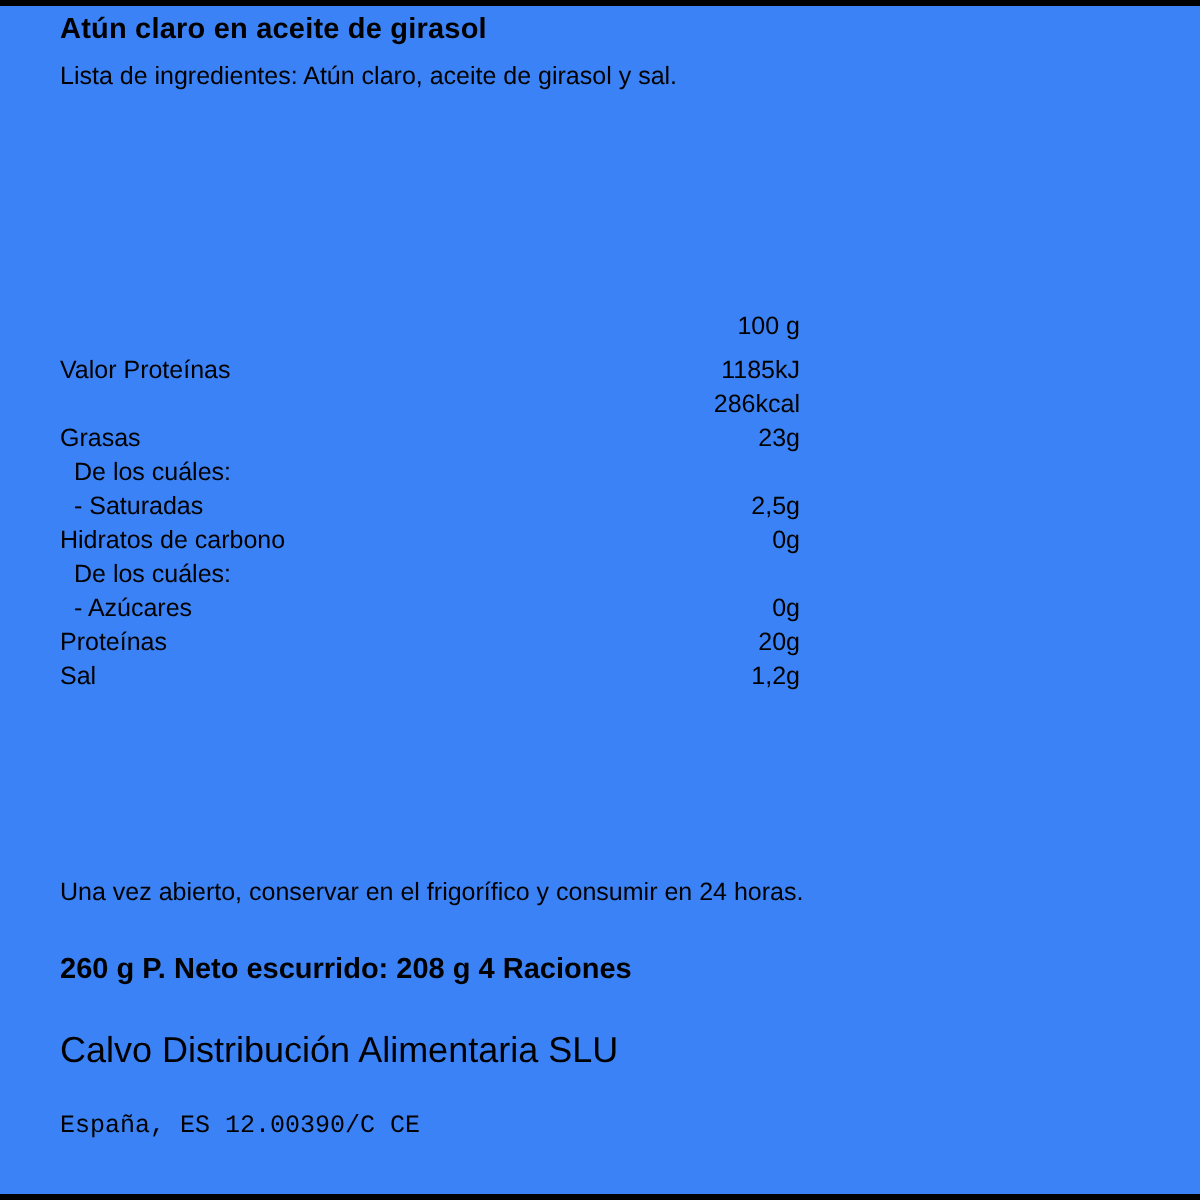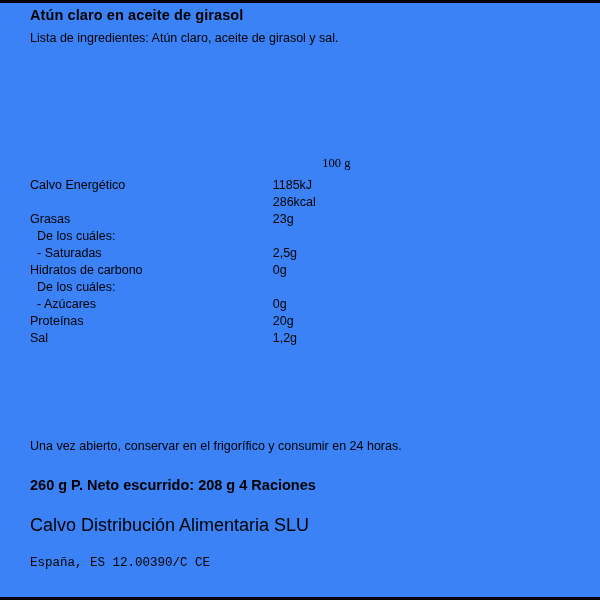--- a/index.html
+++ b/index.html
@@ -61,25 +61,23 @@
     line-height: 17px;
     vertical-align: top;
     white-space: nowrap;
   }
   .nutri td.lbl {
     width: 240px;
     text-align: left;
   }
   .nutri td.val {
     width: 130px;
-    text-align: left;
+    text-align: right;
   }
   .nutri tr.head td.val {
-    text-align: center;
-    font-family: Liberation Serif, serif;
   }
   .nutri td.indent {
     padding-left: 7px;
     margin-top: 48px;
   }
   .spacer-row td {
     height: 5px;
     line-height: 5px;
     font-size: 0;
   }
@@ -138,21 +136,21 @@
         <tr class="head">
           <td class="lbl"></td>
           <td class="val">100 g</td>
         </tr>
         <tr class="spacer-row">
           <td></td>
           <td></td>
         </tr>
 
         <tr>
-          <td class="lbl">Calvo  Energético</td>
+          <td class="lbl">Valor  Proteínas</td>
           <td class="val">1185kJ</td>
         </tr>
         <tr>
           <td class="lbl"></td>
           <td class="val">286kcal</td>
         </tr>
         <tr>
           <td class="lbl">Grasas</td>
           <td class="val">23g</td>
         </tr>

